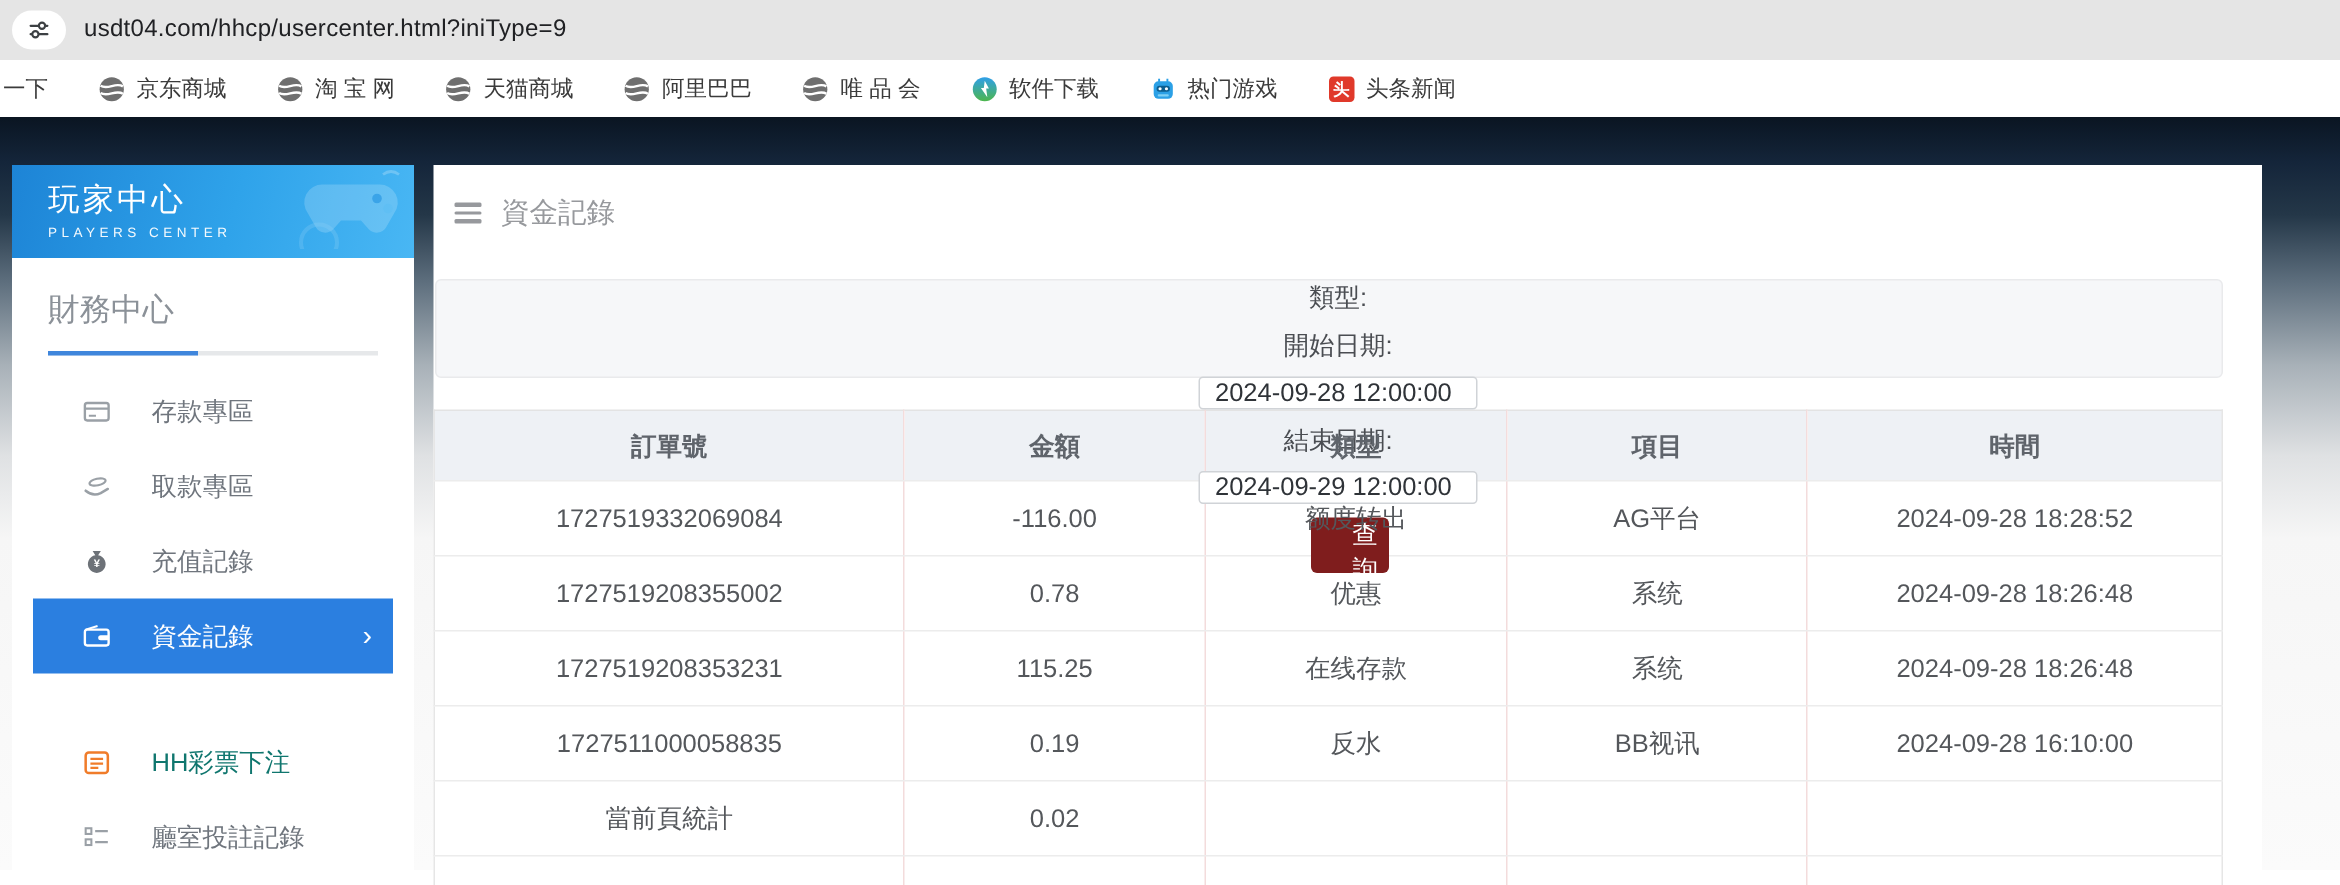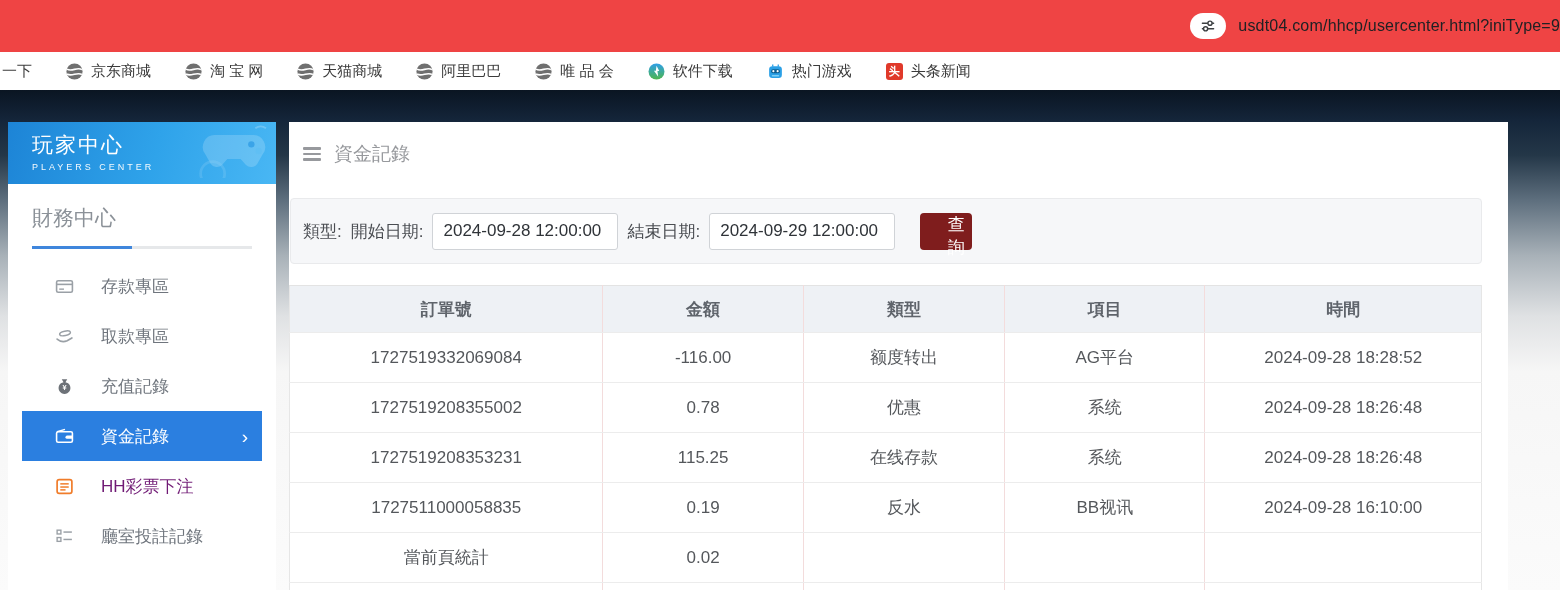--- a/index.html
+++ b/index.html
@@ -1,20 +1,20 @@
 <!DOCTYPE html>
 <html><head>
 <meta charset="utf-8">
 <style>
   * { margin:0; padding:0; box-sizing:border-box; }
   html,body { width:1560px; height:590px; overflow:hidden;
     font-family:"Liberation Sans", sans-serif; background:#fff; }
 
   
-  .addressbar { height:52px; background:#ef4444; display:flex; align-items:center; padding-left:8px;justify-content:flex-end; }
+  .addressbar { height:40px; background:#e5e5e5; display:flex; align-items:center; padding-left:8px; }
   .perm-chip { width:36px; height:26px; background:#fff; border-radius:13px;
     display:flex; align-items:center; justify-content:center; margin-right:12px; cursor:pointer; }
   .url-text { font-size:16px; color:#202124; letter-spacing:.2px; }
 
   .bookmarks { height:38px; background:#fff; display:flex; align-items:center; gap:34px;
     font-size:15px; color:#3b3b3b; padding-left:2px; }
   .bm { display:flex; align-items:center; gap:8px; cursor:pointer; white-space:nowrap; }
   .bm svg { flex:0 0 auto; }
   .tt-badge { width:17px; height:17px; background:#e0392a; color:#fff; border-radius:3px;
     font-size:11px; font-weight:bold; display:flex; align-items:center; justify-content:center; }
@@ -37,33 +37,33 @@
   .finance-bar { margin-top:14px; height:3px; background:#e6e8ea; position:relative; }
   .finance-bar::before { content:""; position:absolute; left:0; top:0; width:100px; height:3px; background:#3f86dc; }
 
   .menu { margin-top:12px; }
   .menu-item { height:50px; margin:0 14px; display:flex; align-items:center; padding-left:33px;
     gap:27px; font-size:17px; color:#6f757d; position:relative; cursor:pointer; }
   .menu-item svg { color:#9aa0a6; }
   .menu-item .bag { color:#6d7278; }
   .menu-item.active { background:#2b7fe0; color:#fff; }
   .menu-item.active svg { color:#fff; }
-  .menu-item.orange { color:#701a75; }
+  .menu-item.orange { color:#0f766e;margin-top:34px; }
   .menu-item.orange svg { color:#f07c2a; }
   .chev { position:absolute; right:14px; font-size:19px; line-height:1; }
 
   
   .main { position:absolute; left:289px; top:32px; width:1219px; bottom:0; background:#fff; padding:0 26px 0 0; }
   .main-header { height:64px; display:flex; align-items:center; gap:13px; padding-left:14px; color:#97999d; }
   .ham i { display:block; width:18px; height:2.5px; background:#97999d; margin:3px 0; border-radius:1px; }
   .main-title { font-size:19px; }
 
   .filterbox { margin:12px 0 0 1px; height:66px; background:#f6f7f9; border:1px solid #e9eaec;
     border-radius:4px; display:flex; align-items:center; padding-left:12px; gap:9px;
-    font-size:17px; color:#4a4d52; }
+    font-size:17px; color:#4a4d52;flex-direction:column; }
   .sel { position:relative; }
   .sel select { width:118px; height:37px; border:1px solid #c6cacf; border-radius:4px;
     background:#fff; font-size:17px; color:#2f3338; padding:0 24px 0 9px;
     appearance:none; -webkit-appearance:none; font-family:"Liberation Sans",sans-serif; }
   .sel::after { content:""; position:absolute; right:11px; top:13px; width:7px; height:7px;
     border-left:2px solid #3c4043; border-bottom:2px solid #3c4043; transform:rotate(-45deg); pointer-events:none; }
   .date-input { width:186px; height:37px; border:1px solid #d0d3d7; border-radius:3px;
     font-size:17px; color:#2f3338; padding:0 10px; background:#fff;
     font-family:"Liberation Sans",sans-serif; }
   .search-btn { width:52px; height:37px; background:#7f1d1d; border:none; border-radius:4px;

